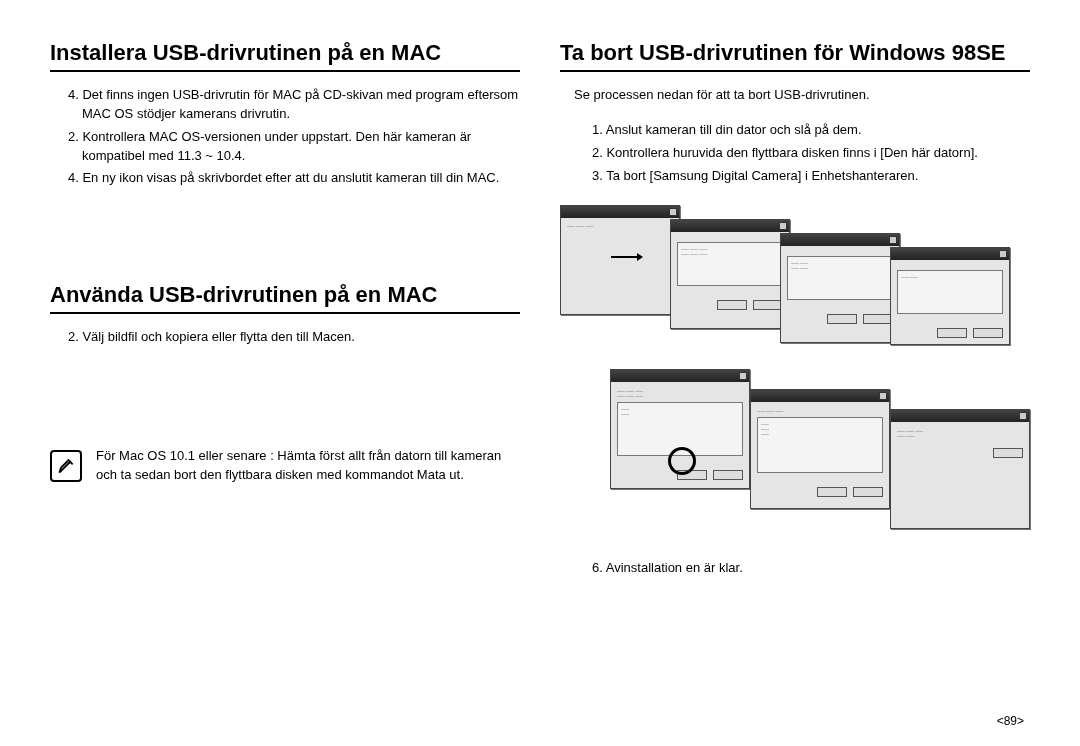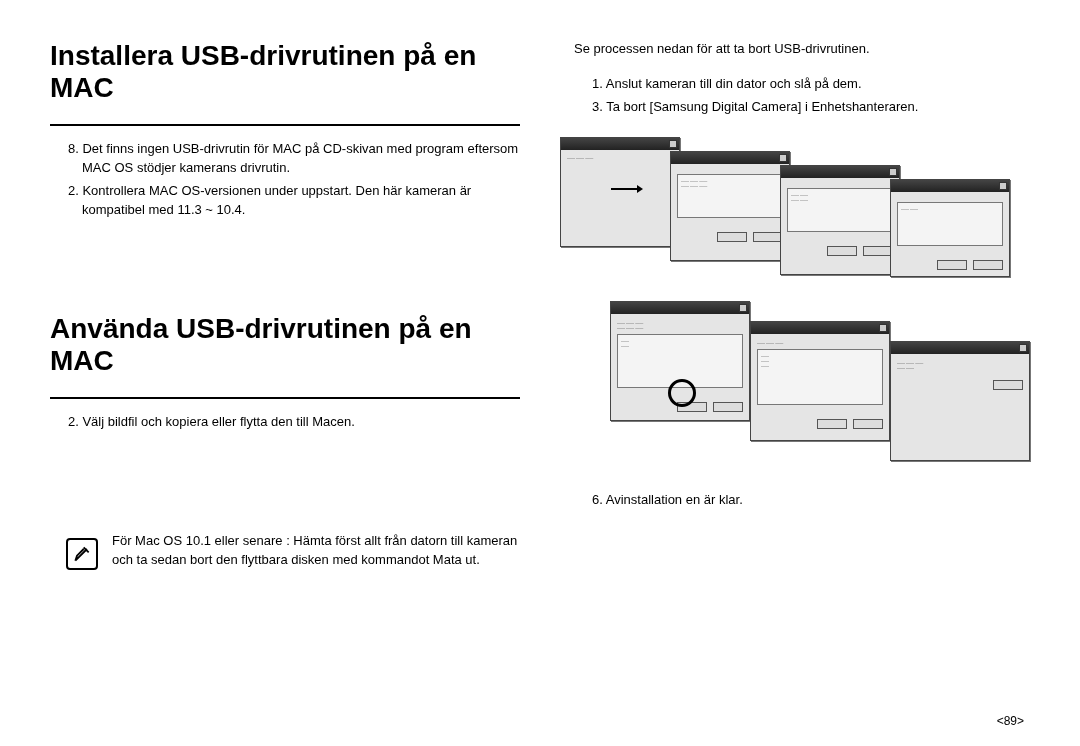--- a/index.html
+++ b/index.html
@@ -1,23 +1,23 @@
 <!DOCTYPE html>
 <html><head>
 <meta charset="utf-8">
 <style>
   * { box-sizing: border-box; margin: 0; padding: 0; }
   html, body { width: 1080px; height: 746px; background: #fff; font-family: Arial, Helvetica, sans-serif; color: #000; }
   .page { width: 1080px; height: 746px; padding: 40px 50px 20px 50px; display: flex; gap: 40px; position: relative; }
   .col { flex: 1; }
-  .section-title { font-size: 28px; font-weight: bold; border-bottom: 2px solid #000; padding-bottom: 20px; margin-bottom: 14px; }
+  .section-title { font-size: 22px; font-weight: bold; border-bottom: 2px solid #000; padding-bottom: 4px; margin-bottom: 14px; }
   .indent { padding-left: 14px; }
   .body-text { font-size: 13px; line-height: 1.45; margin-bottom: 16px; }
   .list-item { font-size: 13px; line-height: 1.45; margin-bottom: 4px; padding-left: 18px; text-indent: -14px; }
-  .note-row { display: flex; align-items: flex-end; gap: 14px; margin-top: 100px; margin-left: 16px; }
+  .note-row { display: flex; align-items: center; gap: 14px; margin-top: 100px; }
   .note-icon { width: 32px; height: 32px; border: 2px solid #000; border-radius: 4px; display: flex; align-items: center; justify-content: center; flex-shrink: 0; }
   .note-icon svg { width: 20px; height: 20px; stroke: #000; fill: none; stroke-width: 2.2; }
   .note-text { font-size: 13px; line-height: 1.45; }
   .screens-row { display: flex; gap: 0; margin: 20px 0 24px 0; align-items: flex-start; position: relative; height: 140px; }
   .screens-row.second { height: 170px; margin-top: 10px; margin-bottom: 20px; }
   .win { position: absolute; border: 1px solid #444; background: #e5e5e5; box-shadow: 1px 1px 0 #777; }
   .win .titlebar { height: 12px; background: linear-gradient(#444,#222); display: flex; justify-content: flex-end; align-items: center; padding: 0 2px; gap: 2px; }
   .win .titlebar .tb-btn { width: 8px; height: 8px; background: #ccc; border: 1px solid #333; }
   .win .content { padding: 6px; font-size: 5px; color: #333; }
   .win .btn-row { display: flex; gap: 6px; justify-content: flex-end; padding: 4px 6px; }
@@ -30,45 +30,48 @@
   .arrow::after { content: ""; position: absolute; right: -2px; top: -3px; border-left: 6px solid #000; border-top: 4px solid transparent; border-bottom: 4px solid transparent; }
 </style>
 </head>
 <body>
 
 <div class="page">
 
   <div class="col">
     <h2 class="section-title">Installera USB-drivrutinen på en MAC</h2>
     <div class="indent">
-      <p class="list-item">8. Det finns ingen USB-drivrutin för MAC på CD-skivan med program eftersom MAC OS stödjer kamerans drivrutin.</p>
+      <p class="list-item">4. Det finns ingen USB-drivrutin för MAC på CD-skivan med program eftersom MAC OS stödjer kamerans drivrutin.</p>
       <p class="list-item">2. Kontrollera MAC OS-versionen under uppstart. Den här kameran är kompatibel med 11.3 ~ 10.4.</p>
+      <p class="list-item">4. En ny ikon visas på skrivbordet efter att du anslutit kameran till din MAC.</p>
     </div>
 
     <div style="height: 90px;"></div>
 
     <h2 class="section-title">Använda USB-drivrutinen på en MAC</h2>
     <div class="indent">
       <p class="list-item">2. Välj bildfil och kopiera eller flytta den till Macen.</p>
     </div>
 
     <div class="note-row">
       <div class="note-icon">
         <svg viewBox="0 0 24 24">
             <path d="M4 20 L18 6 M14 4 L20 10 M4 20 L6 14 L14 6"></path>
           </svg>
       </div>
       <div class="note-text">För Mac OS 10.1 eller senare : Hämta först allt från datorn till kameran och ta sedan bort den flyttbara disken med kommandot Mata ut.</div>
     </div>
   </div>
 
   <div class="col">
+    <h2 class="section-title">Ta bort USB-drivrutinen för Windows 98SE</h2>
     <p class="body-text indent">Se processen nedan för att ta bort USB-drivrutinen.</p>
     <div class="indent" style="padding-left:28px;">
       <p class="list-item">1. Anslut kameran till din dator och slå på dem.</p>
+      <p class="list-item">2. Kontrollera huruvida den flyttbara disken finns i [Den här datorn].</p>
       <p class="list-item">3. Ta bort [Samsung Digital Camera] i Enhetshanteraren.</p>
     </div>
 
     <div class="screens-row">
       <div class="win" style="left:0; top:0; width:120px; height:110px;">
         <div class="titlebar">
             <div class="tb-btn"></div>
           </div>
         <div class="content">
             <div class="sidebar-graphic"></div>

